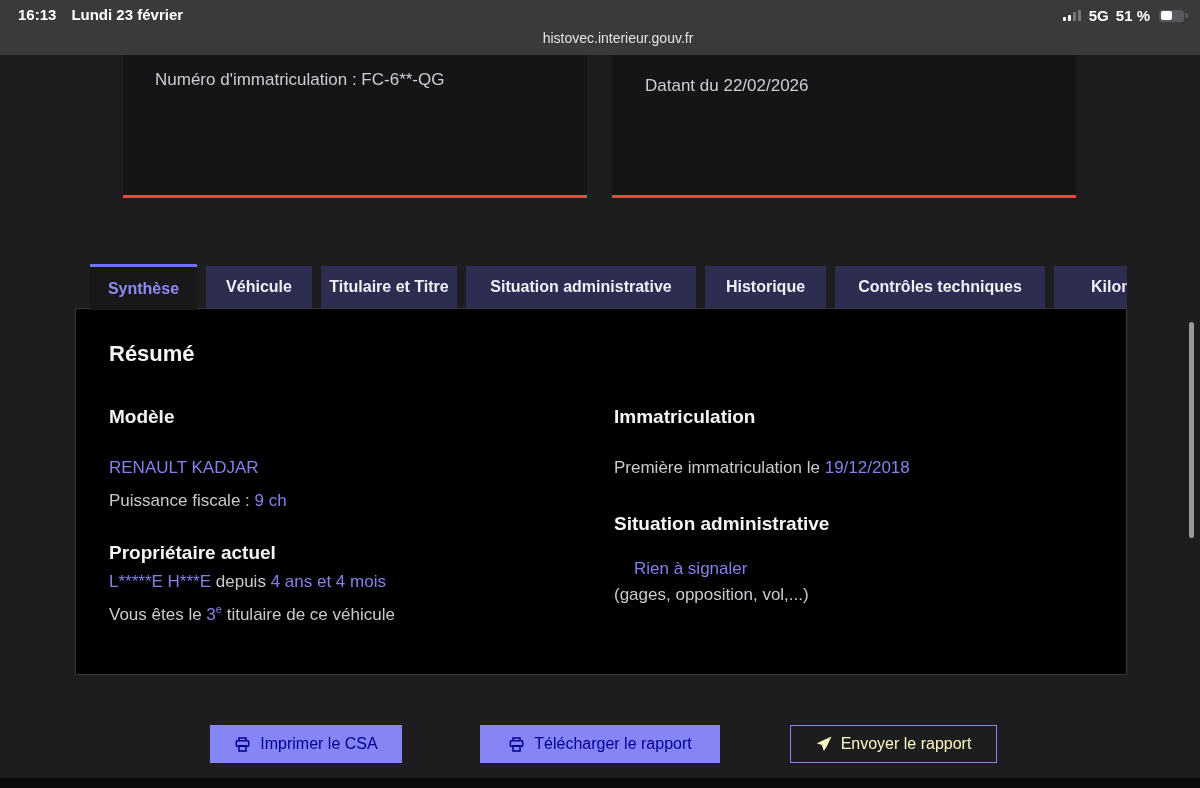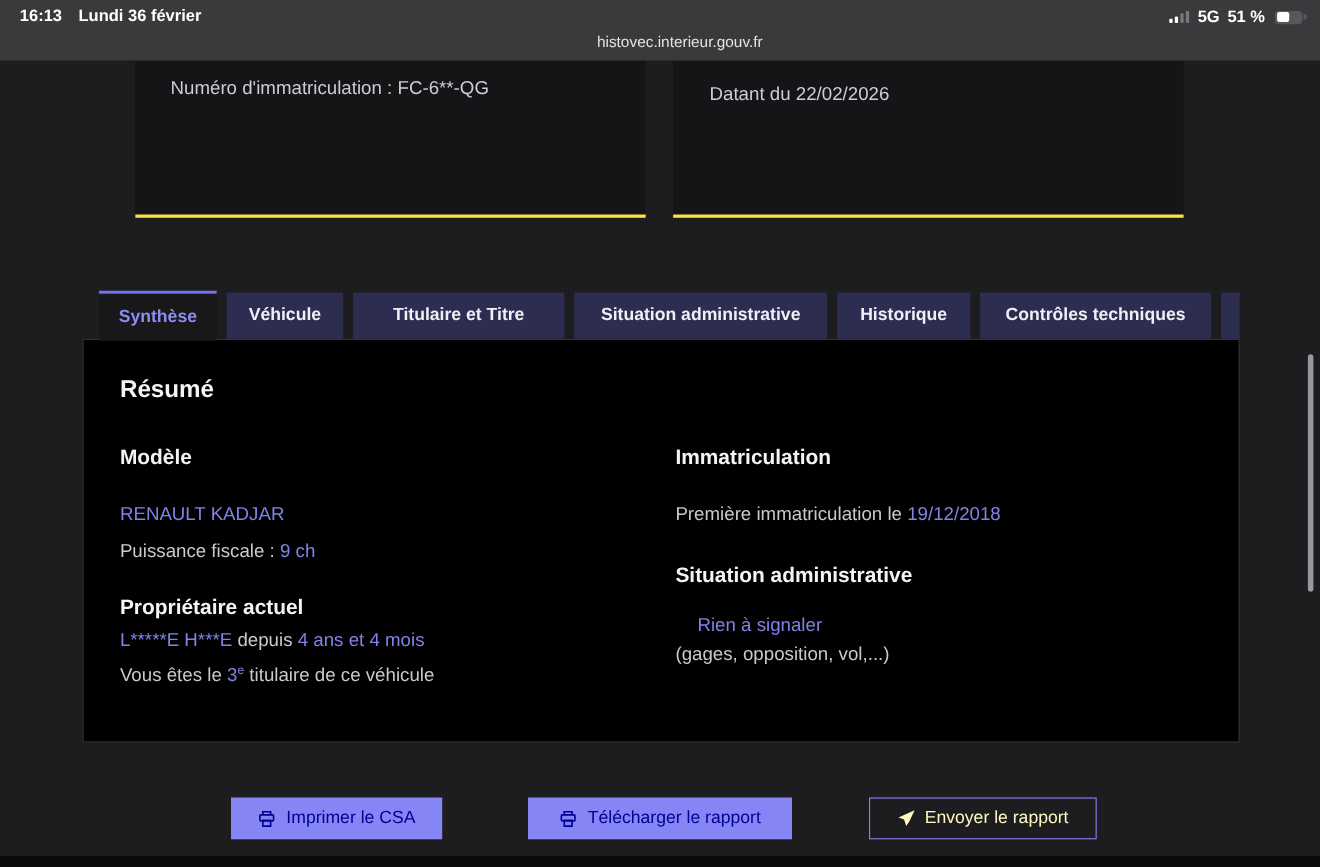--- a/index.html
+++ b/index.html
@@ -13,21 +13,21 @@
   .sb-left{position:absolute;top:6px;left:18px;display:flex;gap:15px;color:#ffffff;font-size:15px;font-weight:700;}
   .sb-right{position:absolute;top:7px;right:16px;display:flex;align-items:center;gap:7px;color:#ffffff;font-size:15px;font-weight:700;}
   .bars{display:flex;align-items:flex-end;gap:2px;height:11px;margin-right:1px;}
   .bar{width:3px;border-radius:1px;background:#ffffff;}
   .bar.dim{background:#77777b;}
   .battery{position:relative;width:25px;height:12px;border-radius:3.5px;background:#58585c;margin-left:2px;}
   .battery .fill{position:absolute;left:1.5px;top:1.5px;bottom:1.5px;width:11px;border-radius:2px;background:#ffffff;}
   .battery .nub{position:absolute;right:-3.5px;top:3.5px;width:2.5px;height:5px;border-radius:0 2px 2px 0;background:#58585c;}
   .urlbar{position:absolute;top:30px;left:0;right:0;text-align:center;color:#e3e3e6;font-size:14px;font-weight:400;padding-left:36px;}
   
-  .card{position:absolute;top:55px;height:143px;background:#151517;border-bottom:3px solid #fde047;box-sizing:border-box;}
+  .card{position:absolute;top:55px;height:143px;background:#151517;border-bottom:3px solid #ef4444;box-sizing:border-box;}
   .card.left{left:123px;width:464px;padding:15px 32px 0 32px;}
   .card.right{left:612px;width:464px;padding:7px 33px 0 33px;}
   .card-text{color:#cdcdd4;font-size:17px;}
   .card-title{color:#8787ea;font-size:19px;font-weight:700;}
   .card-sub{color:#cdcdd4;font-size:17px;margin-top:14px;}
   
   .tabs{position:absolute;left:75px;top:264px;width:1052px;height:46px;display:flex;gap:9px;overflow:hidden;z-index:3;}
   .tab{flex:0 0 auto;margin-top:2px;height:42px;background:#2d2d52;color:#eef0f6;
        font-size:16px;font-weight:700;display:flex;align-items:center;justify-content:center;
        box-sizing:border-box;padding:0 4px;cursor:pointer;}
@@ -62,21 +62,21 @@
   .homeband{position:absolute;left:0;right:0;bottom:0;height:10px;background:#0a0a0b;}
 </style>
 </head>
 <body>
 
 <div class="screen">
 
   <div class="topbar">
     <div class="sb-left">
       <span>16:13</span>
-      <span>Lundi 36 février</span>
+      <span>Lundi 23 février</span>
     </div>
     <div class="sb-right">
       <span class="bars">
         <span class="bar" style="height:4px"></span>
         <span class="bar" style="height:6.5px"></span>
         <span class="bar dim" style="height:9px"></span>
         <span class="bar dim" style="height:11px"></span>
       </span>
       <span>5G</span>
       <span>51 %</span>
@@ -91,21 +91,21 @@
   <div class="card left">
     <div class="card-text">Numéro d'immatriculation : FC-6**-QG</div>
   </div>
   <div class="card right">
     <div class="card-sub">Datant du 22/02/2026</div>
   </div>
 
   <div class="tabs">
     <div class="tab first active" style="width:107px">Synthèse</div>
     <div class="tab" style="width:106px">Véhicule</div>
-    <div class="tab" style="width:192px">Titulaire et Titre</div>
+    <div class="tab" style="width:136px">Titulaire et Titre</div>
     <div class="tab" style="width:230px">Situation administrative</div>
     <div class="tab" style="width:121px">Historique</div>
     <div class="tab" style="width:210px">Contrôles techniques</div>
     <div class="tab" style="width:160px;white-space:nowrap;overflow:hidden;justify-content:flex-start;padding-left:37px">Kilométrage</div>
   </div>
 
   <div class="panel">
     <div class="panel-title">Résumé</div>
 
     <div class="col leftcol">

